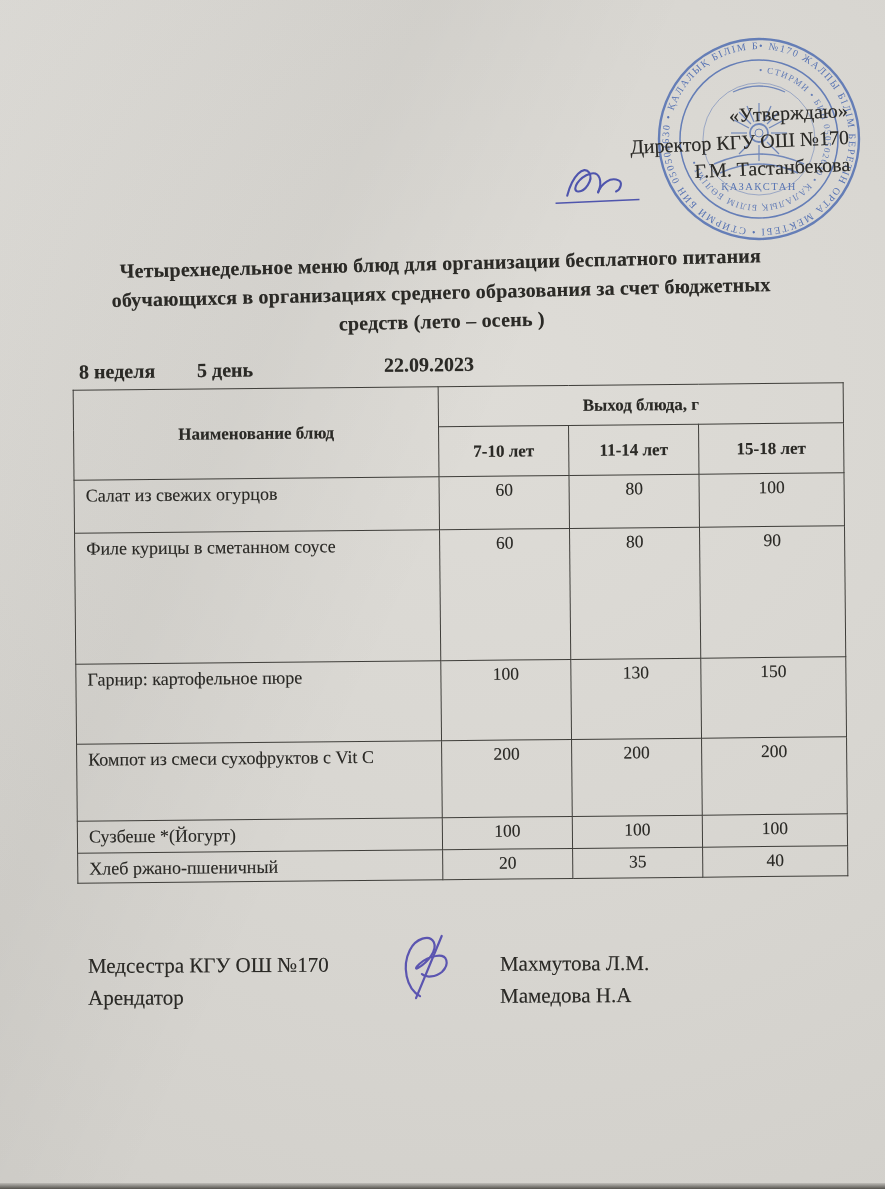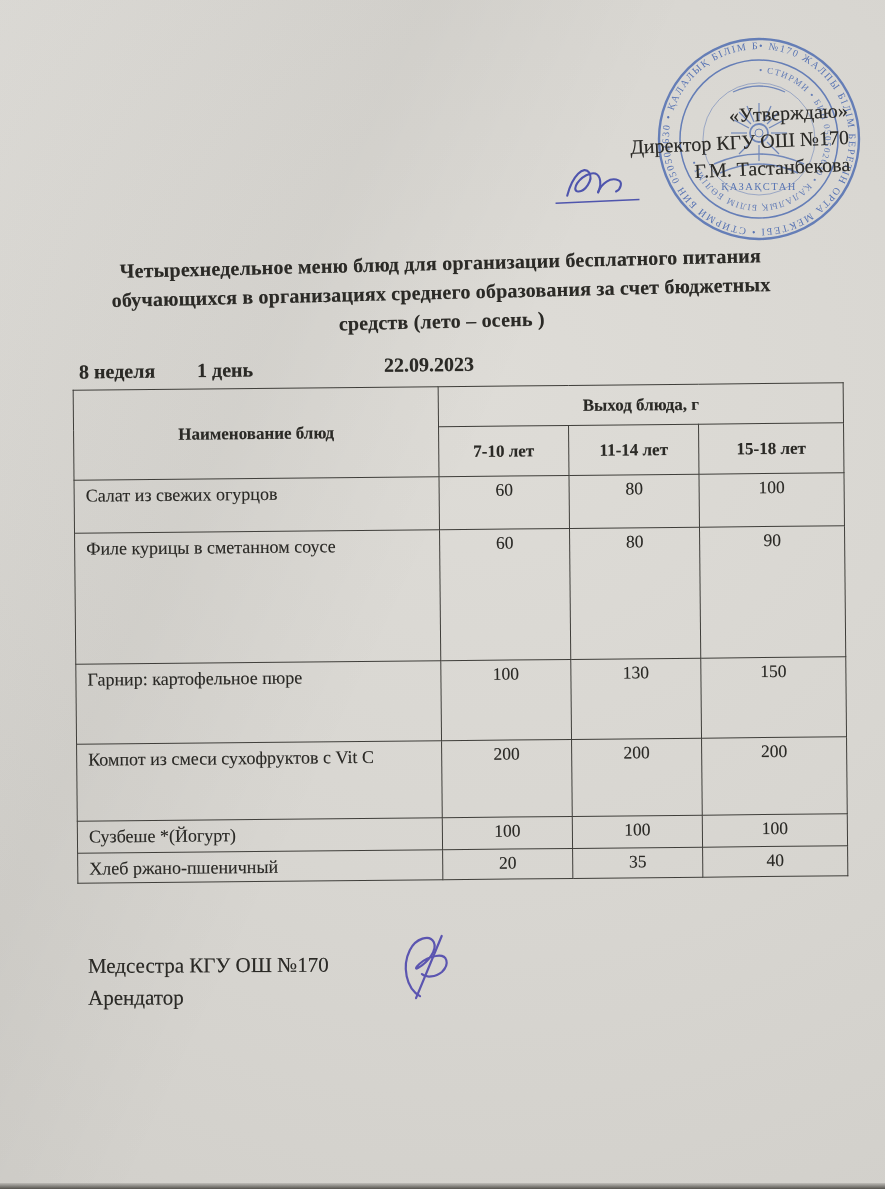--- a/index.html
+++ b/index.html
@@ -151,21 +151,21 @@
   </div>
 
   <div class="title">
     <div>Четырехнедельное меню блюд для организации бесплатного питания</div>
     <div>обучающихся в организациях среднего образования за счет бюджетных</div>
     <div>средств (лето – осень )</div>
   </div>
 
   <div class="meta">
     <span class="week">8 неделя</span>
-    <span class="day">1 день</span>
+    <span class="day">5 день</span>
     <span class="date">22.09.2023</span>
   </div>
 
   <div class="menu-table-wrap">
     <table>
       <colgroup>
           <col style="width:365px">
           <col style="width:130px">
           <col style="width:130px">
           <col style="width:145px">
@@ -226,16 +226,20 @@
     <div class="col-left">
       <div>Медсестра КГУ ОШ №170</div>
       <div>Арендатор</div>
     </div>
     <svg class="sig-footer" viewBox="0 0 92 82">
       <g fill="none" stroke="#5b55b0" stroke-width="2.2" stroke-linecap="round">
         <path d="M34,70 C20,62 16,40 24,24 C30,12 44,8 48,16 C52,24 42,36 32,42 C26,45 36,32 50,30 C62,28 64,38 56,46 C50,51 40,52 36,48"></path>
         <path d="M56,10 L30,72"></path>
       </g>
     </svg>
+    <div class="col-right">
+      <div>Махмутова Л.М.</div>
+      <div>Мамедова Н.А</div>
+    </div>
   </div>
 
   <div class="bottom-edge"></div>
 </div>
 
 </body></html>

